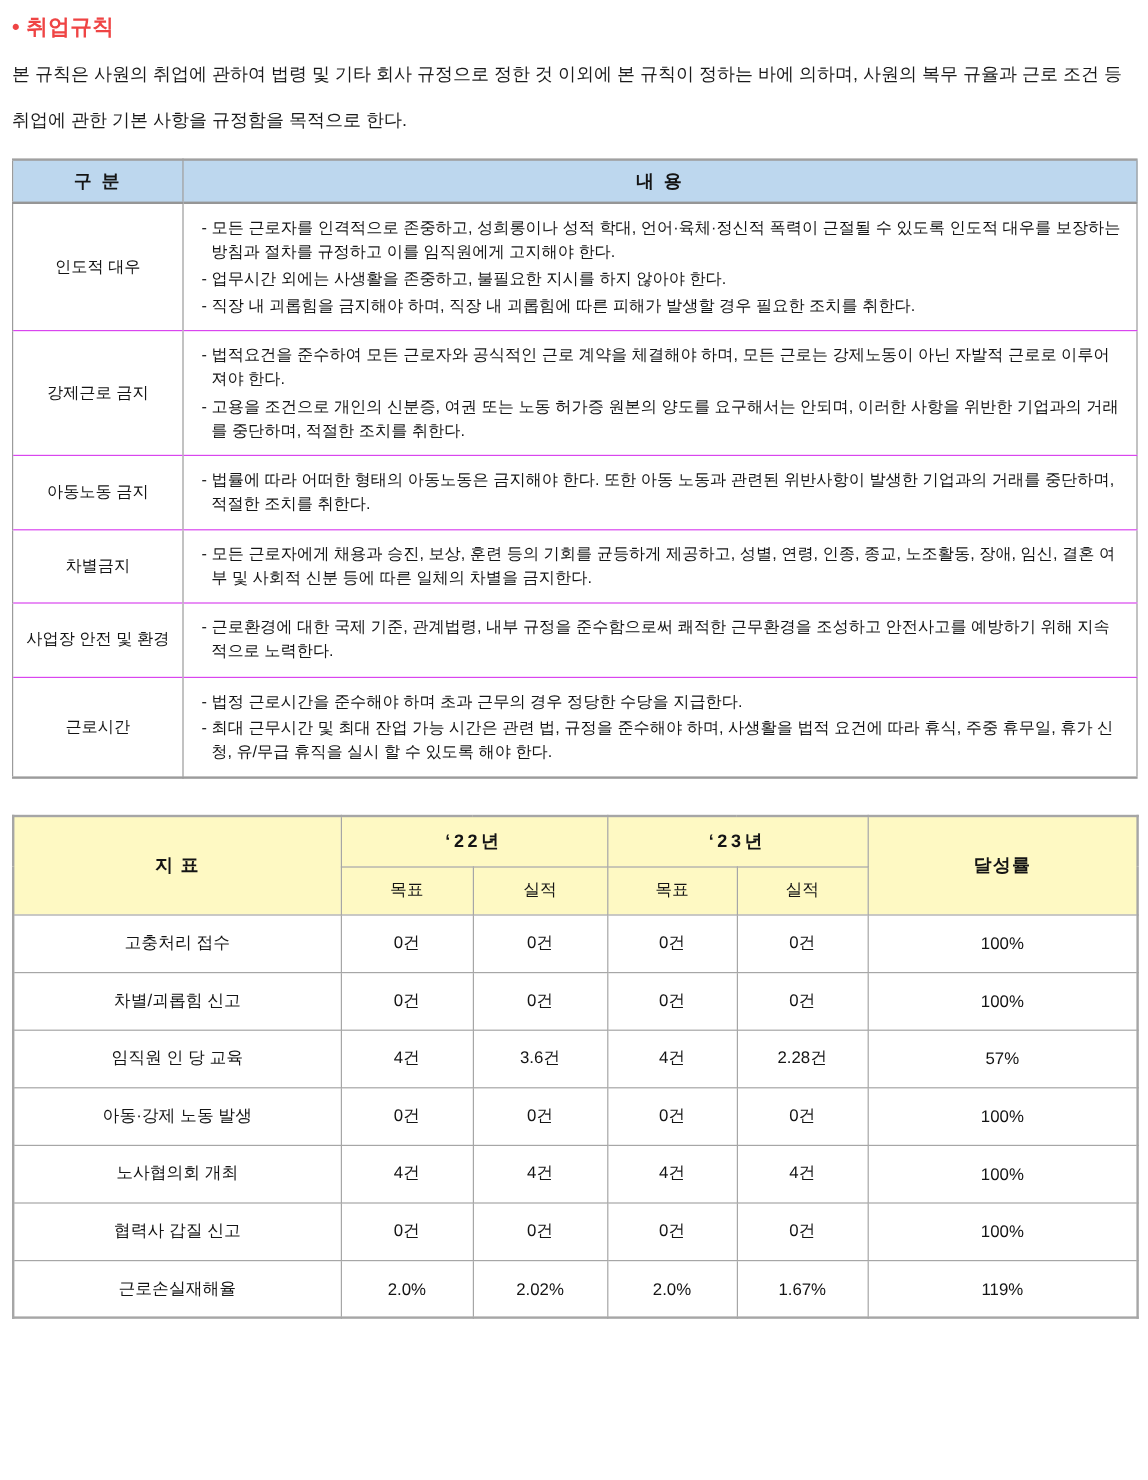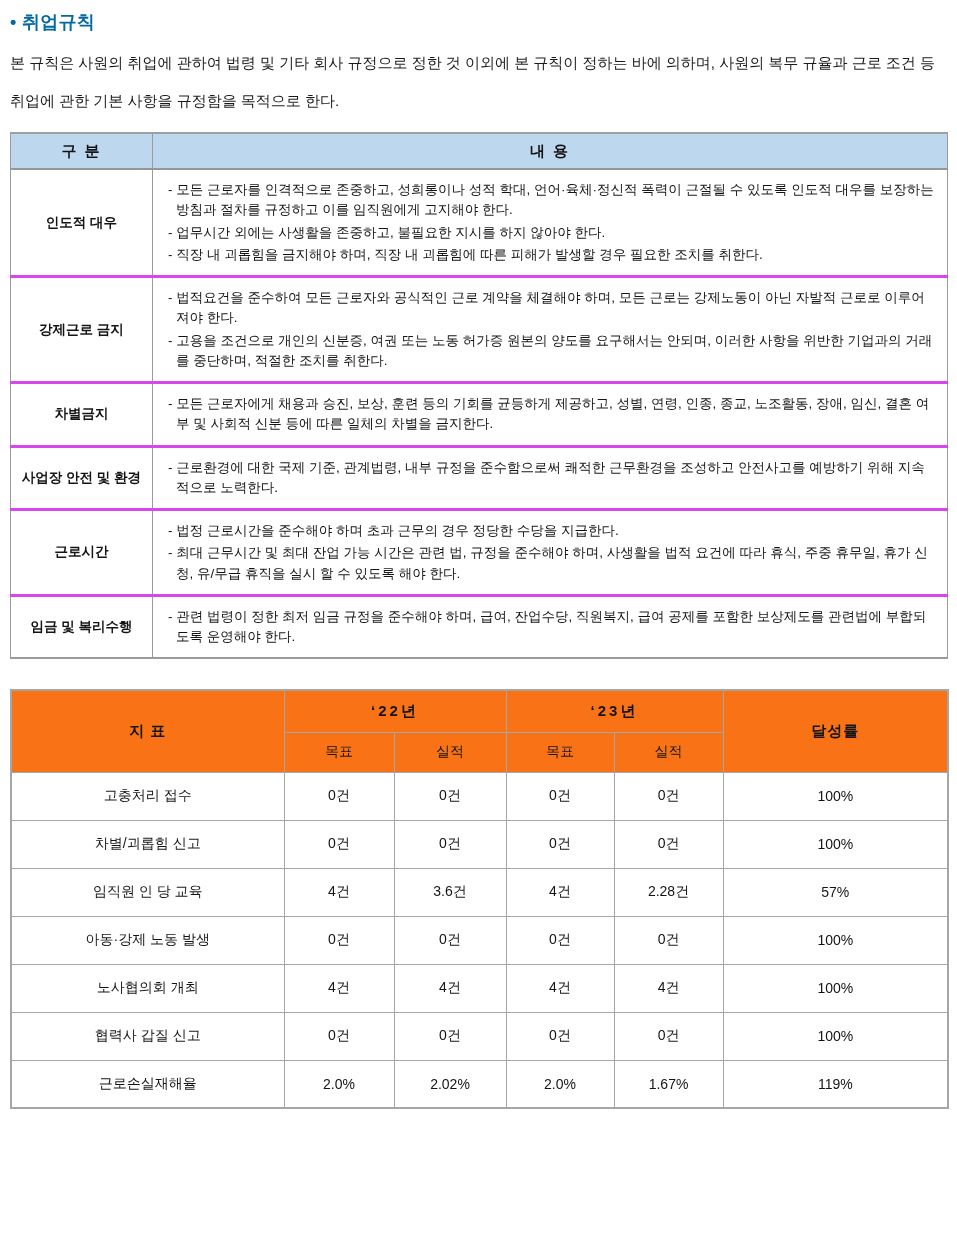--- a/index.html
+++ b/index.html
@@ -10,21 +10,21 @@
     font-family: "Liberation Sans", "DejaVu Sans", sans-serif;
     color: #141414;
   }
   .page { padding: 6px 10px 40px 10px; }
 
   .sec-title {
     font-size: 18px;
     font-weight: bold;
     letter-spacing: 0.3px;
     margin: 4px 0 10px 0;
-    color: #0369a1;
+    color: #ef4444;
   }
   .intro {
     font-size: 15px;
     line-height: 38px;
     margin-bottom: 12px;
     color: #1a1a1a;
   }
 
   table { border-collapse: collapse; width: 937px; table-layout: fixed; }
 
@@ -36,40 +36,40 @@
     font-weight: bold;
     height: 36px;
     border-left: 1px solid #9b9b9b;
     border-bottom: 2px solid #969696;
     text-align: center;
     letter-spacing: 2px;
     margin-left: 32px;
   }
   .t1 td {
     border-left: 1px solid #9b9b9b;
-    border-top: 3px solid #d946ef;
+    border-top: 1px solid #d946ef;
     padding: 8px 10px;
     font-size: 13.5px;
     vertical-align: middle;
   }
   .t1 tr:first-child td { border-top: none; }
-  .t1 td.cat { text-align: center; padding: 8px 4px; font-weight: bold; }
+  .t1 td.cat { text-align: center; padding: 8px 4px; }
   .t1 .bullet {
     padding-left: 13px;
     text-indent: -8px;
     line-height: 1.5;
     margin: 2px 0;
   }
   .t1 .bullet:first-child { margin-top: 2px; }
   .t1 .bullet:last-child { margin-bottom: 2px; }
 
   
   .t2 { border: 2px solid #a6a6a6; }
   .t2 th, .t2 td { border: 1px solid #a6a6a6; text-align: center; vertical-align: middle; }
-  .t2 thead th { background: #f97316; margin-top: 24px; }
+  .t2 thead th { background: #fef9c3; margin-top: 24px; }
   .t2 tr.yr th { height: 42px; font-size: 15px; font-weight: bold; letter-spacing: 1px; }
   .t2 tr.yr th.span2 { letter-spacing: 3px; }
   .t2 tr.sub th { height: 40px; font-size: 14px; font-weight: normal; }
   .t2 tbody td { height: 48px; font-size: 14px; }
 </style>
 </head>
 <body>
 
 <div class="page">
 
@@ -98,42 +98,42 @@
             </td>
           </tr>
           <tr>
             <td class="cat">강제근로 금지</td>
             <td class="content">
               <div class="bullet">- 법적요건을 준수하여 모든 근로자와 공식적인 근로 계약을 체결해야 하며, 모든 근로는 강제노동이 아닌 자발적 근로로 이루어져야 한다.</div>
               <div class="bullet">- 고용을 조건으로 개인의 신분증, 여권 또는 노동 허가증 원본의 양도를 요구해서는 안되며, 이러한 사항을 위반한 기업과의 거래를 중단하며, 적절한 조치를 취한다.</div>
             </td>
           </tr>
           <tr>
+            <td class="cat">아동노동 금지</td>
+            <td class="content">
+              <div class="bullet">- 법률에 따라 어떠한 형태의 아동노동은 금지해야 한다. 또한 아동 노동과 관련된 위반사항이 발생한 기업과의 거래를 중단하며, 적절한 조치를 취한다.</div>
+            </td>
+          </tr>
+          <tr>
             <td class="cat">차별금지</td>
             <td class="content">
               <div class="bullet">- 모든 근로자에게 채용과 승진, 보상, 훈련 등의 기회를 균등하게 제공하고, 성별, 연령, 인종, 종교, 노조활동, 장애, 임신, 결혼 여부 및 사회적 신분 등에 따른 일체의 차별을 금지한다.</div>
             </td>
           </tr>
           <tr>
             <td class="cat">사업장 안전 및 환경</td>
             <td class="content">
               <div class="bullet">- 근로환경에 대한 국제 기준, 관계법령, 내부 규정을 준수함으로써 쾌적한 근무환경을 조성하고 안전사고를 예방하기 위해 지속적으로 노력한다.</div>
             </td>
           </tr>
           <tr>
             <td class="cat">근로시간</td>
             <td class="content">
               <div class="bullet">- 법정 근로시간을 준수해야 하며 초과 근무의 경우 정당한 수당을 지급한다.</div>
               <div class="bullet">- 최대 근무시간 및 최대 잔업 가능 시간은 관련 법, 규정을 준수해야 하며, 사생활을 법적 요건에 따라 휴식, 주중 휴무일, 휴가 신청, 유/무급 휴직을 실시 할 수 있도록 해야 한다.</div>
-            </td>
-          </tr>
-          <tr>
-            <td class="cat">임금 및 복리수행</td>
-            <td class="content">
-              <div class="bullet">- 관련 법령이 정한 최저 임금 규정을 준수해야 하며, 급여, 잔업수당, 직원복지, 급여 공제를 포함한 보상제도를 관련법에 부합되도록 운영해야 한다.</div>
             </td>
           </tr>
         </tbody>
     </table>
   </div>
 
   <div class="section">
 
     <table class="t2">
       <colgroup>

